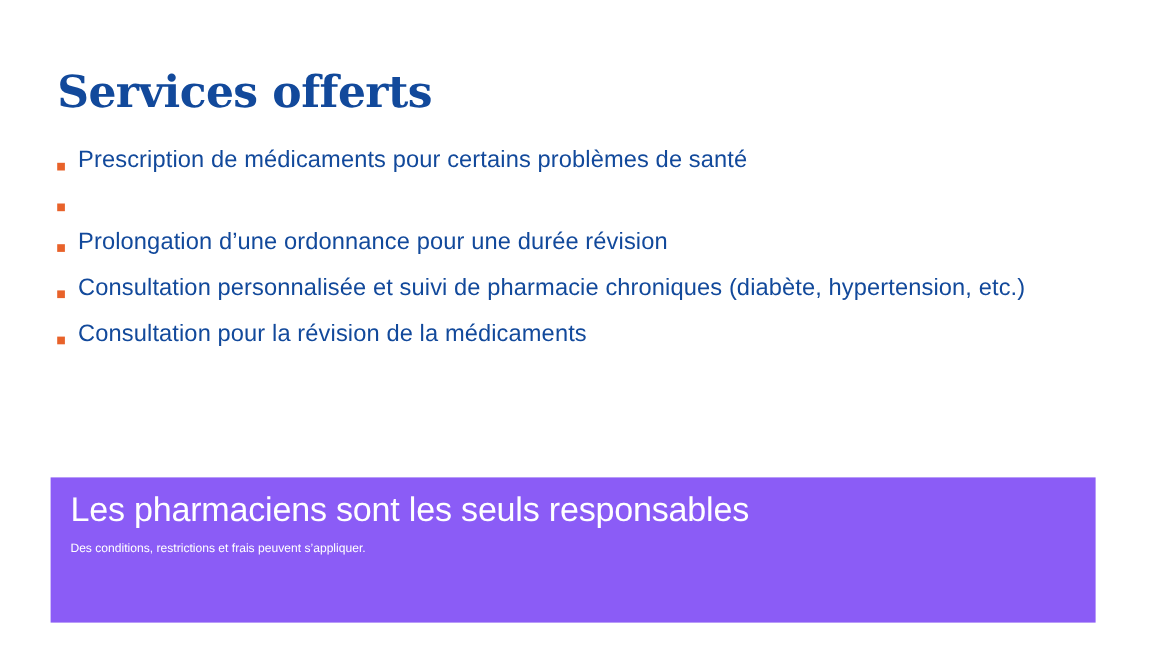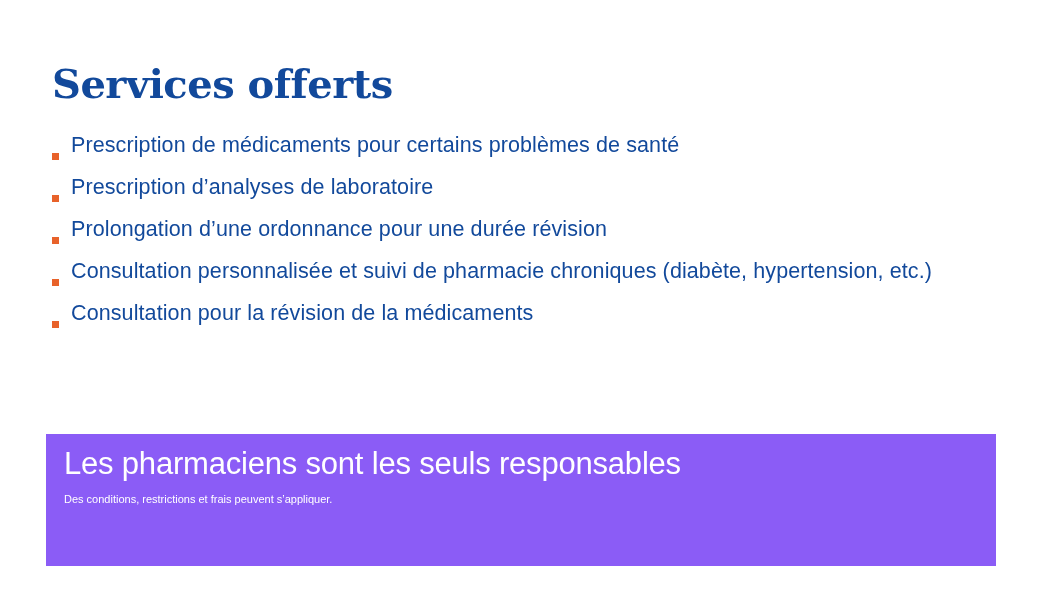--- a/index.html
+++ b/index.html
@@ -36,21 +36,21 @@
     position: absolute;
     left: 52px;
     top: 132px;
     width: 960px;
     margin: 0;
     padding: 0;
     list-style: none;
   }
   .bullet-item {
     display: flex;
-    align-items: flex-end;
+    align-items: center;
     margin-bottom: 14px;
     line-height: 1.1;
   }
   .bullet-marker {
     flex: 0 0 auto;
     width: 7px;
     height: 7px;
     background: #E8622A;
     margin-top: 11px;
     margin-right: 12px;
@@ -93,21 +93,20 @@
 
   <h1 class="slide-title">Services offerts</h1>
 
   <ul class="bullet-list">
     <li class="bullet-item">
       <span class="bullet-marker"></span>
       <span class="bullet-text">Prescription de médicaments pour certains problèmes de santé</span>
     </li>
     <li class="bullet-item">
       <span class="bullet-marker"></span>
-      <span class="bullet-text">Prescription d’analyses de laboratoire</span>
     </li>
     <li class="bullet-item">
       <span class="bullet-marker"></span>
       <span class="bullet-text">Prolongation d’une ordonnance pour une durée révision</span>
     </li>
     <li class="bullet-item">
       <span class="bullet-marker"></span>
       <span class="bullet-text">Consultation personnalisée et suivi de pharmacie chroniques (diabète, hypertension, etc.)</span>
     </li>
     <li class="bullet-item">

